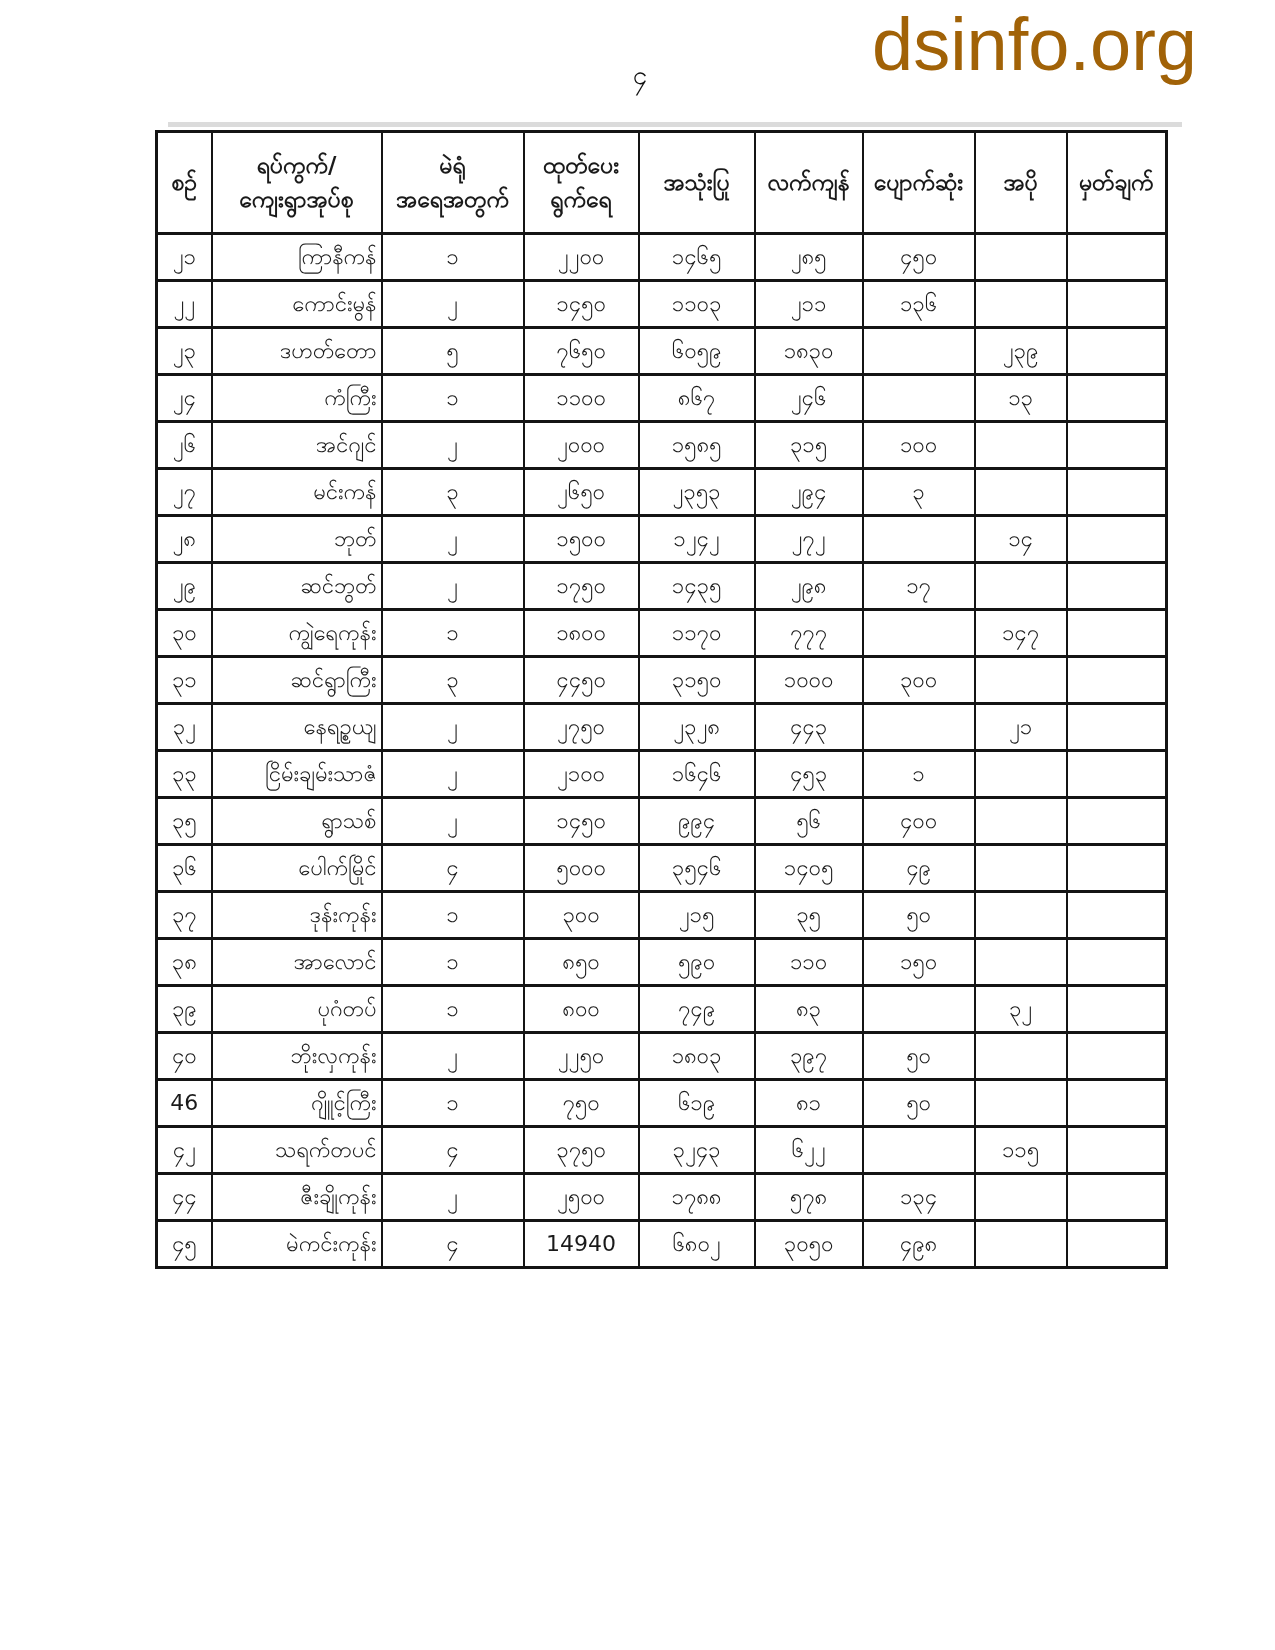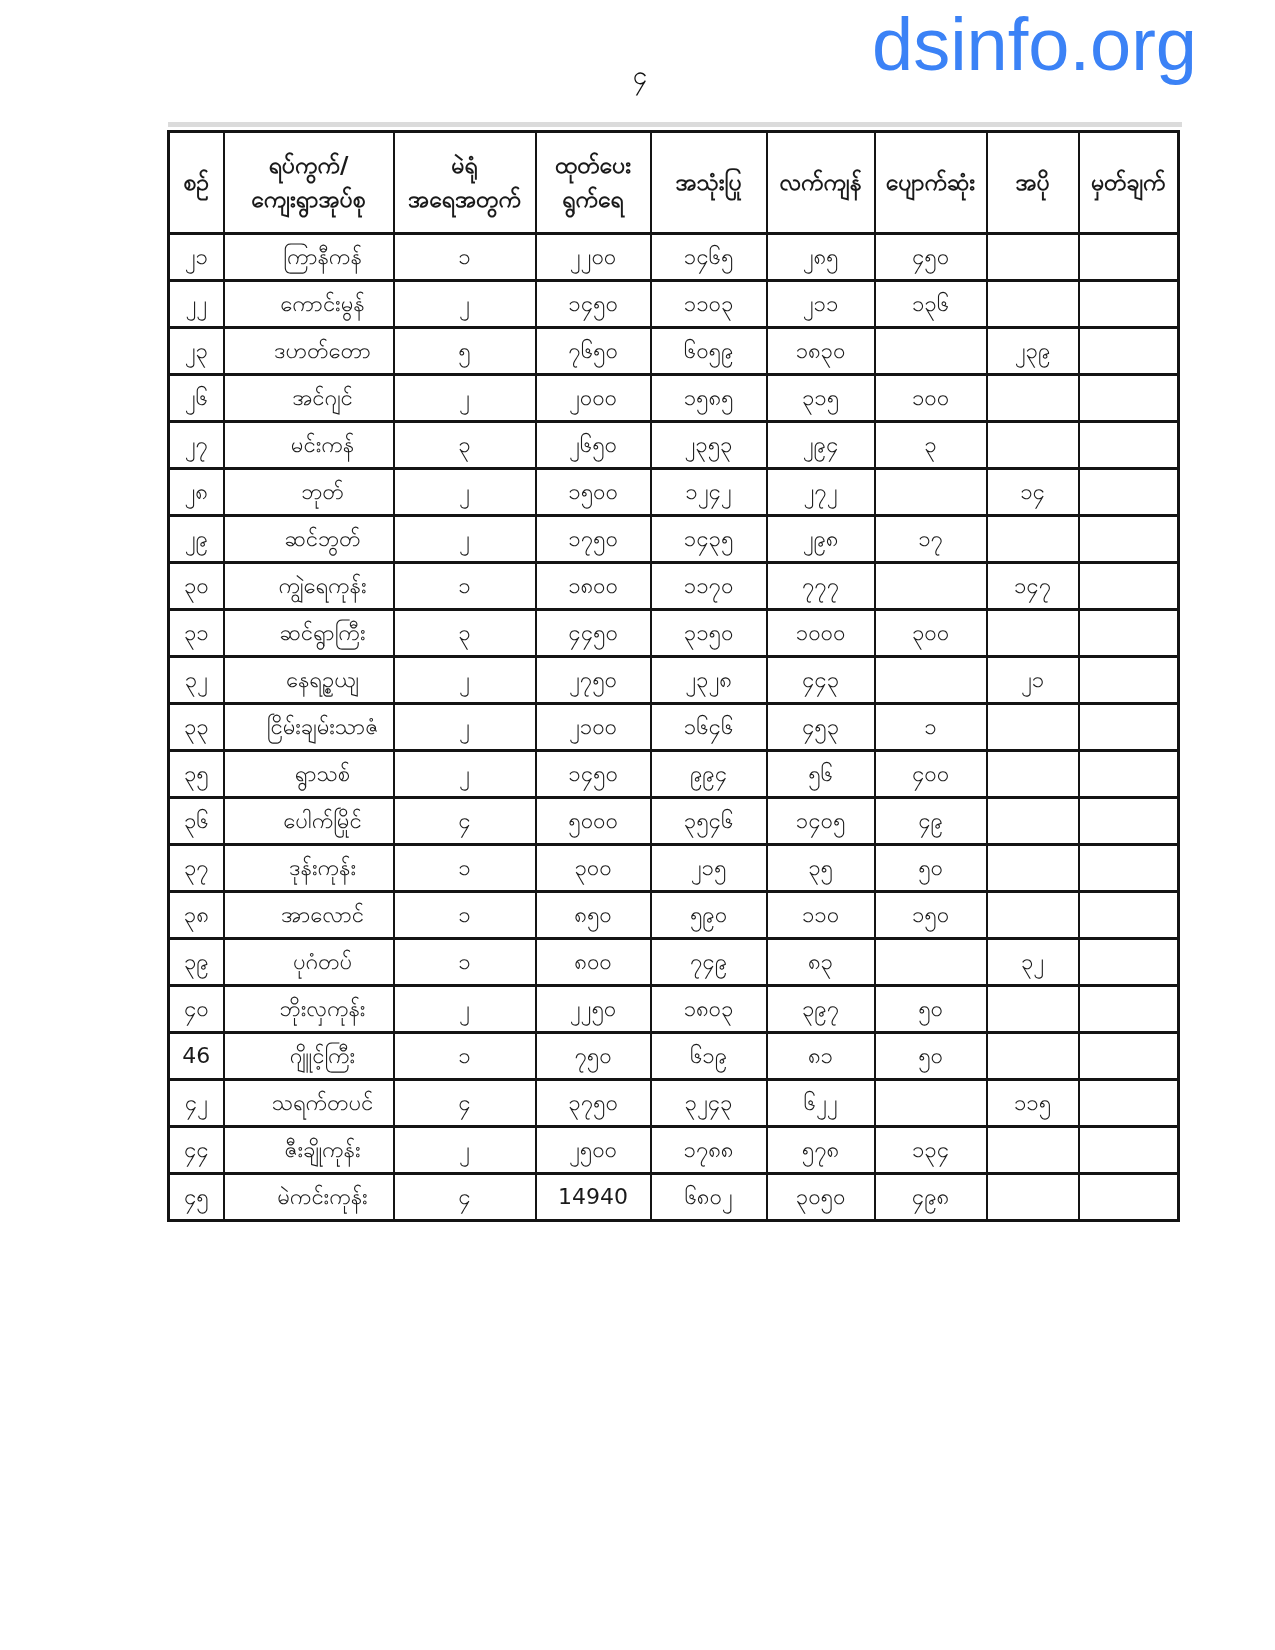--- a/index.html
+++ b/index.html
@@ -39,21 +39,21 @@
     position: absolute;
     left: 168px;
     top: 122px;
     width: 1014px;
     height: 5px;
     background: #c7c7c7;
     opacity: 0.65;
   }
   table.main-table {
     position: absolute;
-    left: 167px;
+    left: 155px;
     top: 130px;
     width: 1010px;
     border-collapse: collapse;
     table-layout: fixed;
   }
   table.main-table, table.main-table th, table.main-table td {
     border: 3px solid #141414;
   }
   table.main-table th, table.main-table td {
     border-left-width: 2px;
@@ -69,41 +69,41 @@
     font-size: 23px;
     font-weight: bold;
     white-space: pre-line;
     line-height: 1.45;
   }
   table.main-table td {
     font-size: 22px;
     line-height: 1.2;
   }
   table.main-table td.name-cell {
-    text-align: center;
+    text-align: right;
     padding-left: 32px;
   }
   col.c1 { width: 55px; }
   col.c2 { width: 170px; }
   col.c3 { width: 142px; }
   col.c4 { width: 115px; }
   col.c5 { width: 116px; }
   col.c6 { width: 108px; }
   col.c7 { width: 112px; }
   col.c8 { width: 92px; }
   col.c9 { width: 100px; }
 </style>
 </head>
 <body>
 
 <div id="page">
 
   <div class="page-number">၄</div>
 
-  <div class="watermark" style="color: #3b82f6;">dsinfo.org</div>
+  <div class="watermark" style="color: #a16207;">dsinfo.org</div>
 
   <div class="scan-band"></div>
 
   <table class="main-table">
     <colgroup>
       <col class="c1">
         <col class="c2">
         <col class="c3">
         <col class="c4">
       <col class="c5">
@@ -156,20 +156,31 @@
           <td class="name-cell">ဒဟတ်တော</td>
           <td>၅</td>
           <td>၇၆၅၀</td>
           <td>၆၀၅၉</td>
           <td>၁၈၃၀</td>
           <td></td>
           <td>၂၃၉</td>
           <td></td>
         </tr>
         <tr>
+          <td>၂၄</td>
+          <td class="name-cell">ကံကြီး</td>
+          <td>၁</td>
+          <td>၁၁၀၀</td>
+          <td>၈၆၇</td>
+          <td>၂၄၆</td>
+          <td></td>
+          <td>၁၃</td>
+          <td></td>
+        </tr>
+        <tr>
           <td>၂၆</td>
           <td class="name-cell">အင်ဂျင်</td>
           <td>၂</td>
           <td>၂၀၀၀</td>
           <td>၁၅၈၅</td>
           <td>၃၁၅</td>
           <td>၁၀၀</td>
           <td></td>
           <td></td>
         </tr>

